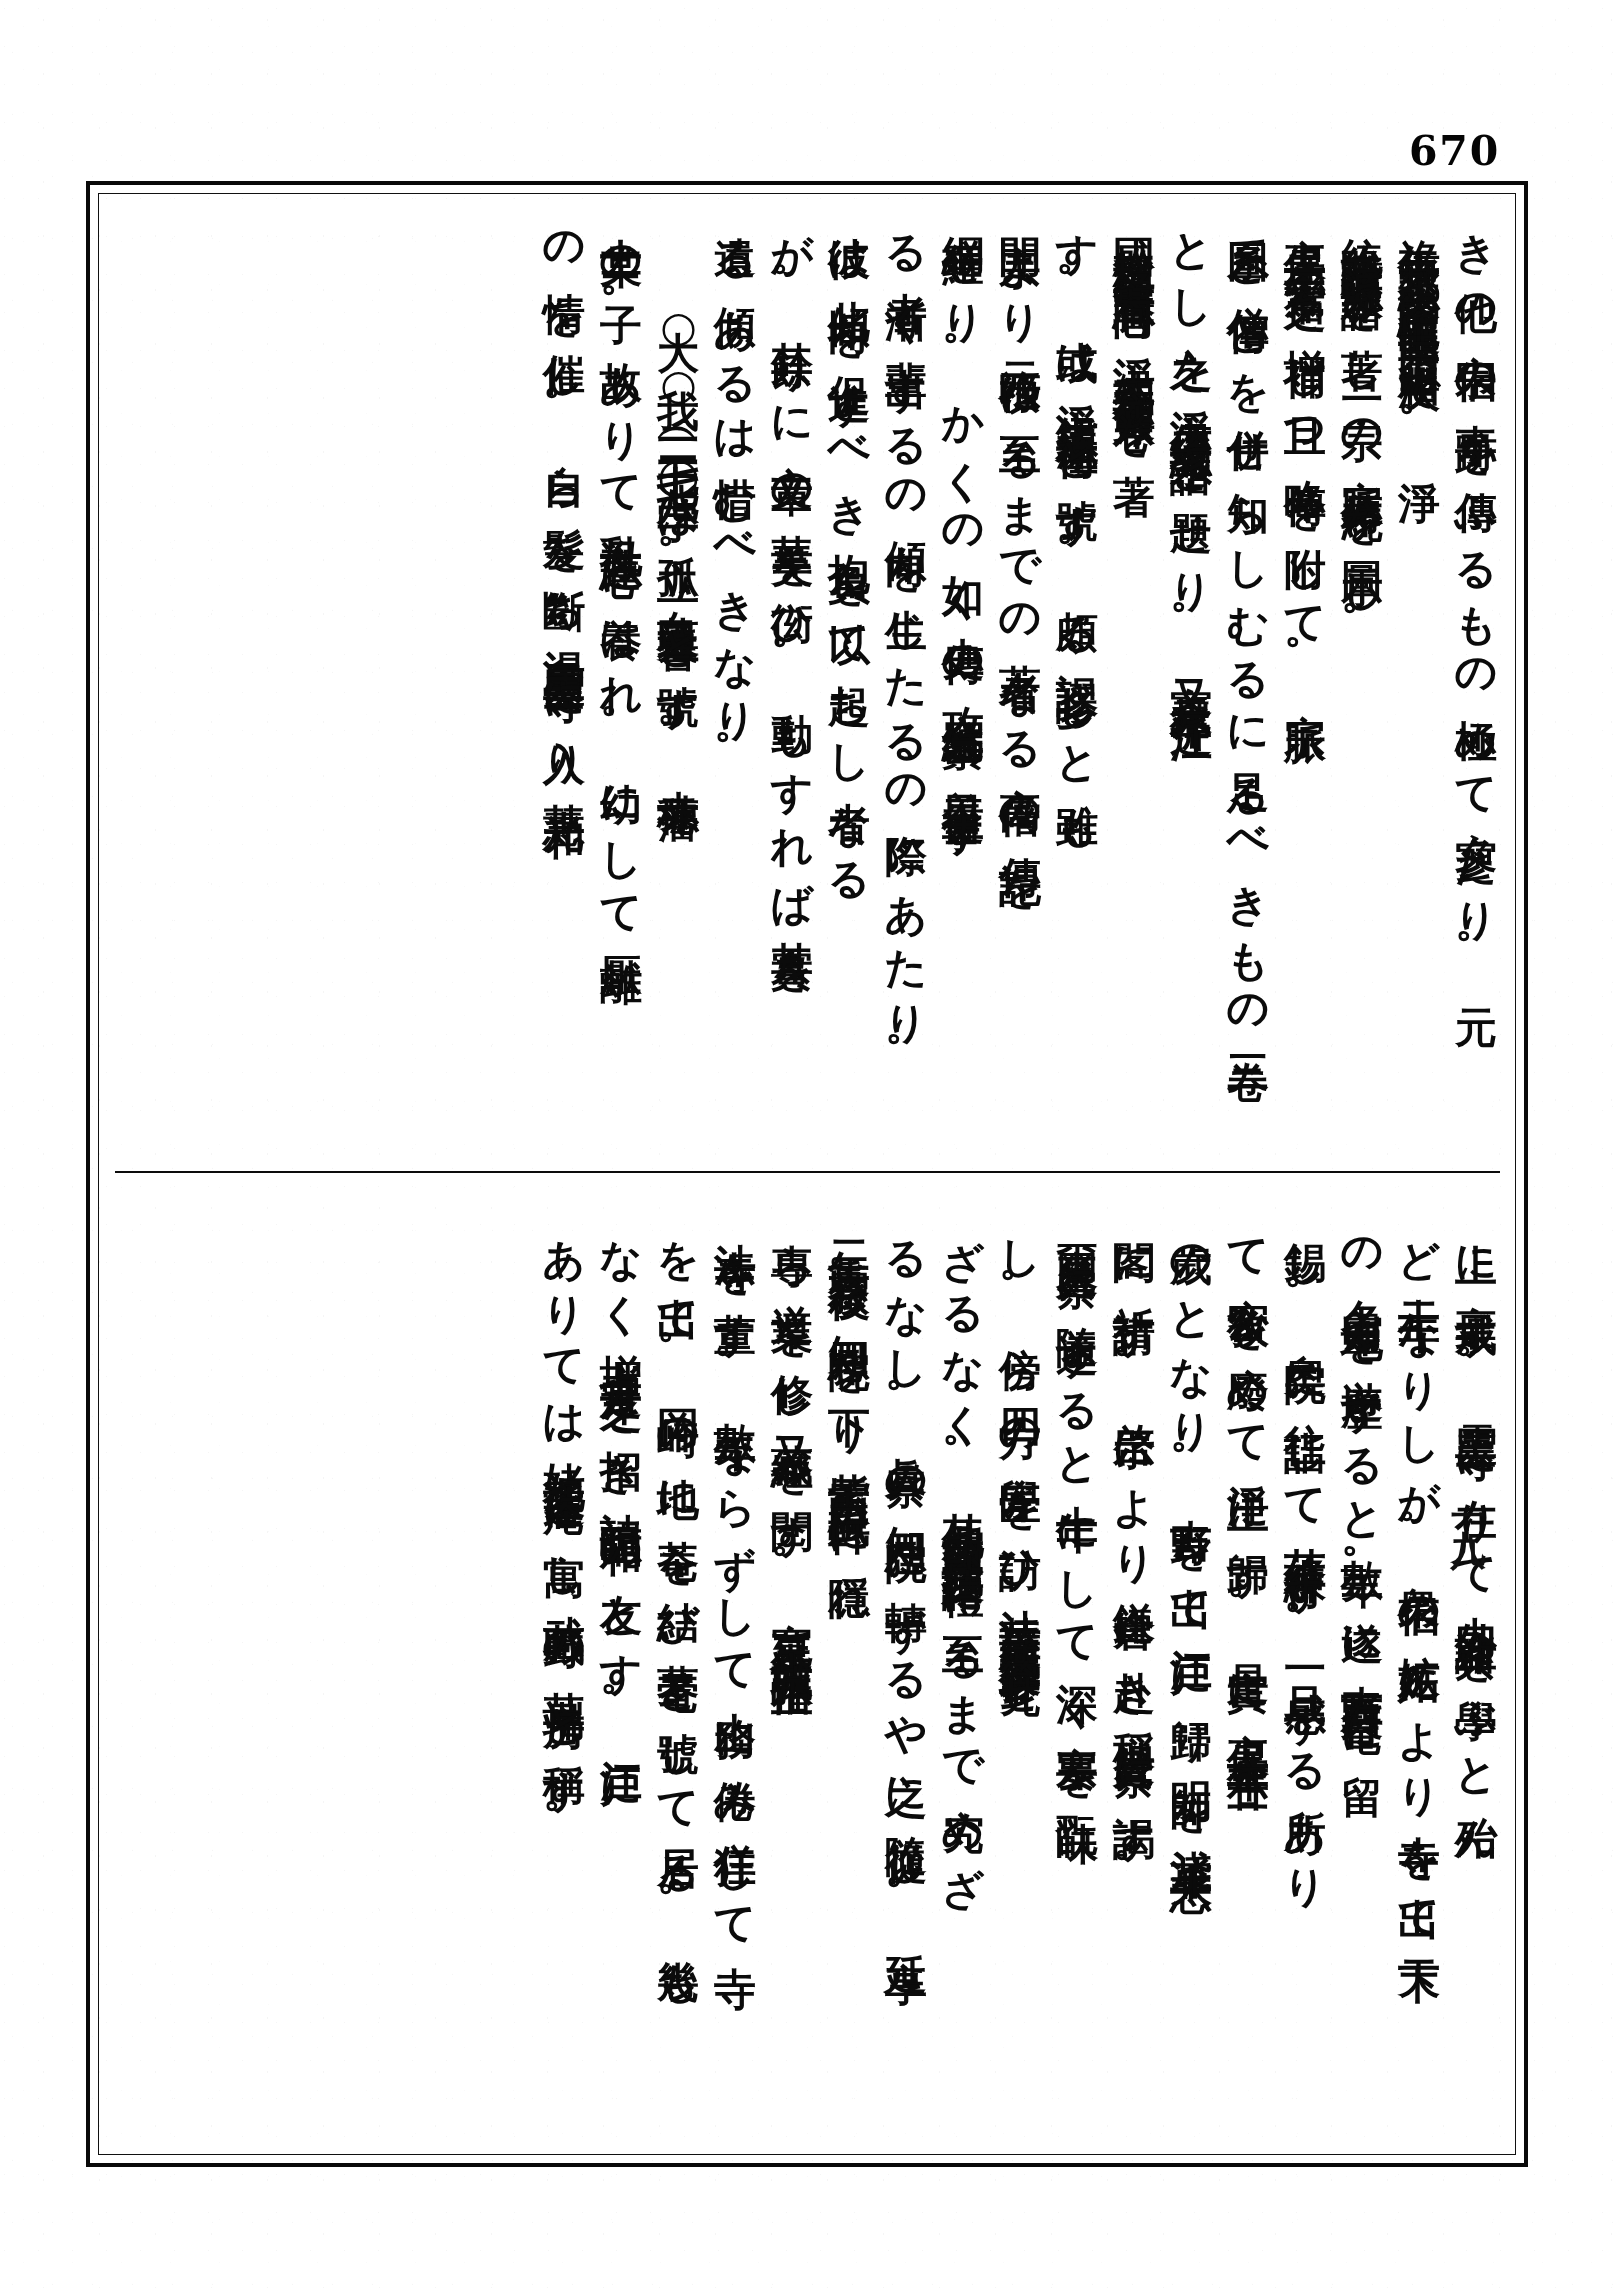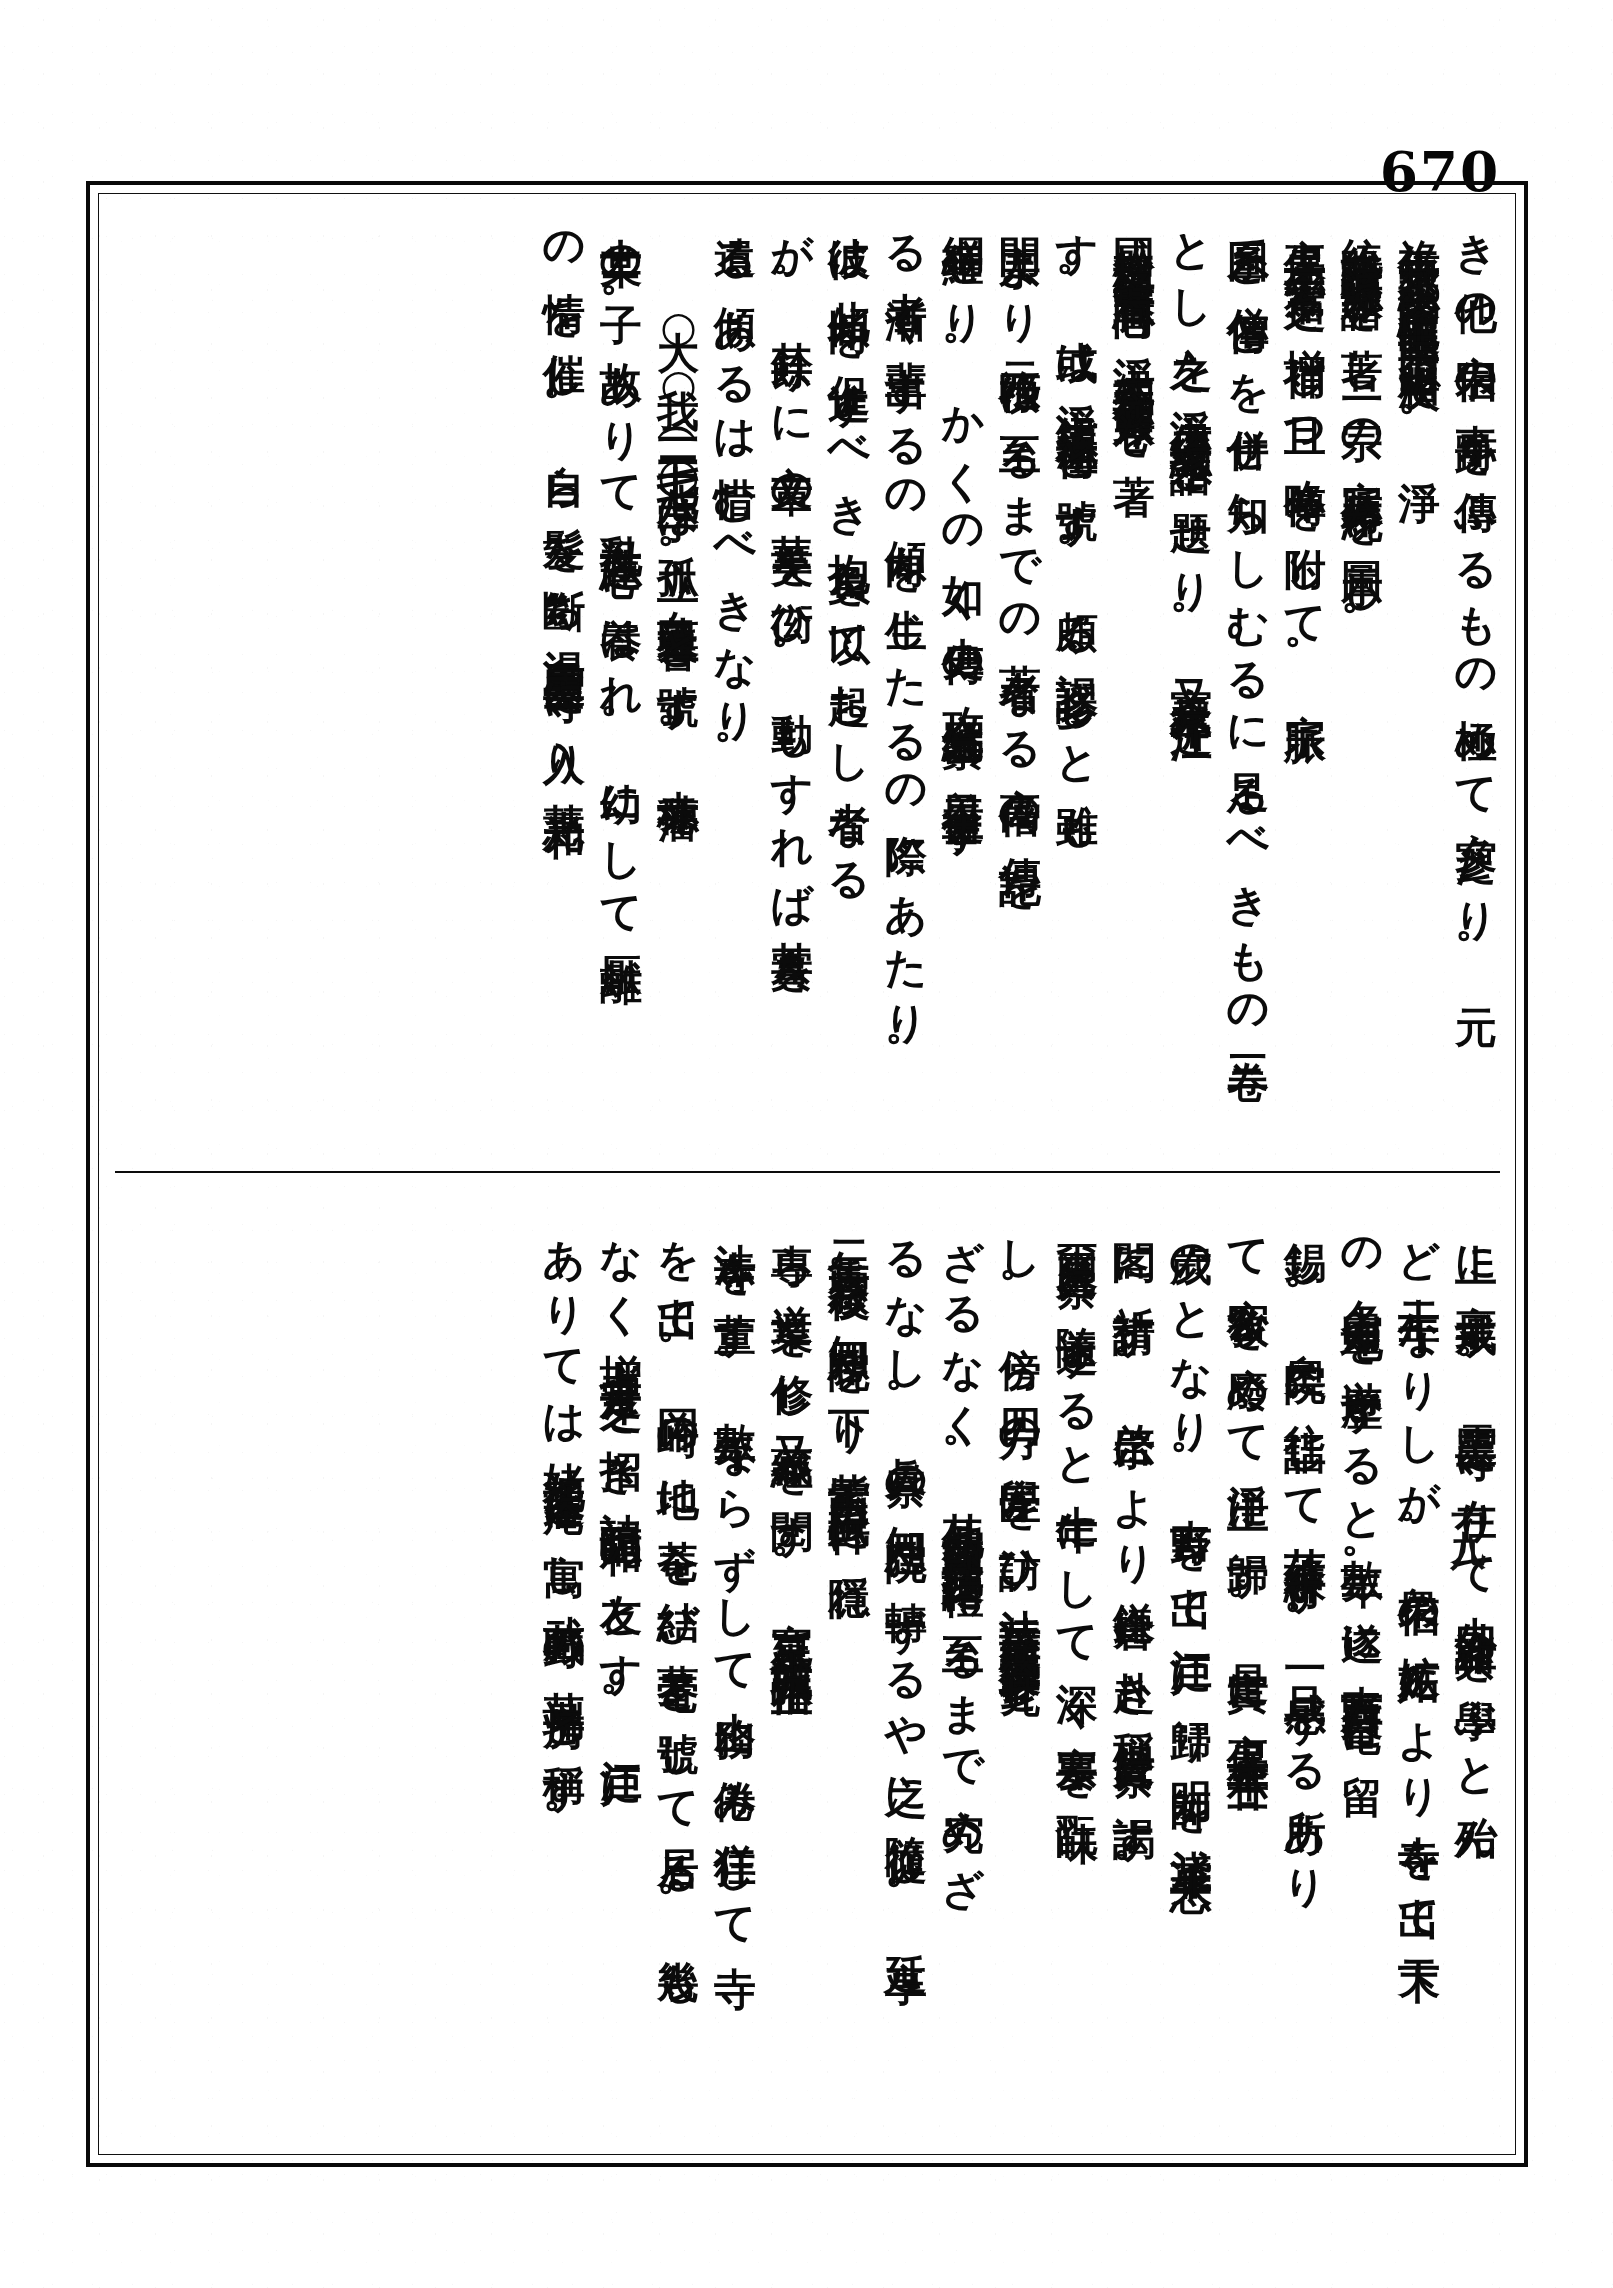--- a/index.html
+++ b/index.html
@@ -12,25 +12,25 @@
     height: 2289px;
     position: relative;
     font-family: "DejaVu Serif", "Liberation Serif", serif;
     color: #0a0a0a;
     overflow: hidden;
   }
 
   
   .folio-top {
     position: absolute;
-    top: 139px;
+    top: 127px;
     right: 113px;
     font-family: "DejaVu Serif", "Liberation Serif", serif;
     font-weight: 900;
-    font-size: 55px;
+    font-size: 41px;
     letter-spacing: 1.8px;
     color: #050505;
   }
 
   
   .page-frame {
     position: absolute;
     left: 86px;
     top: 181px;
     width: 1442px;

